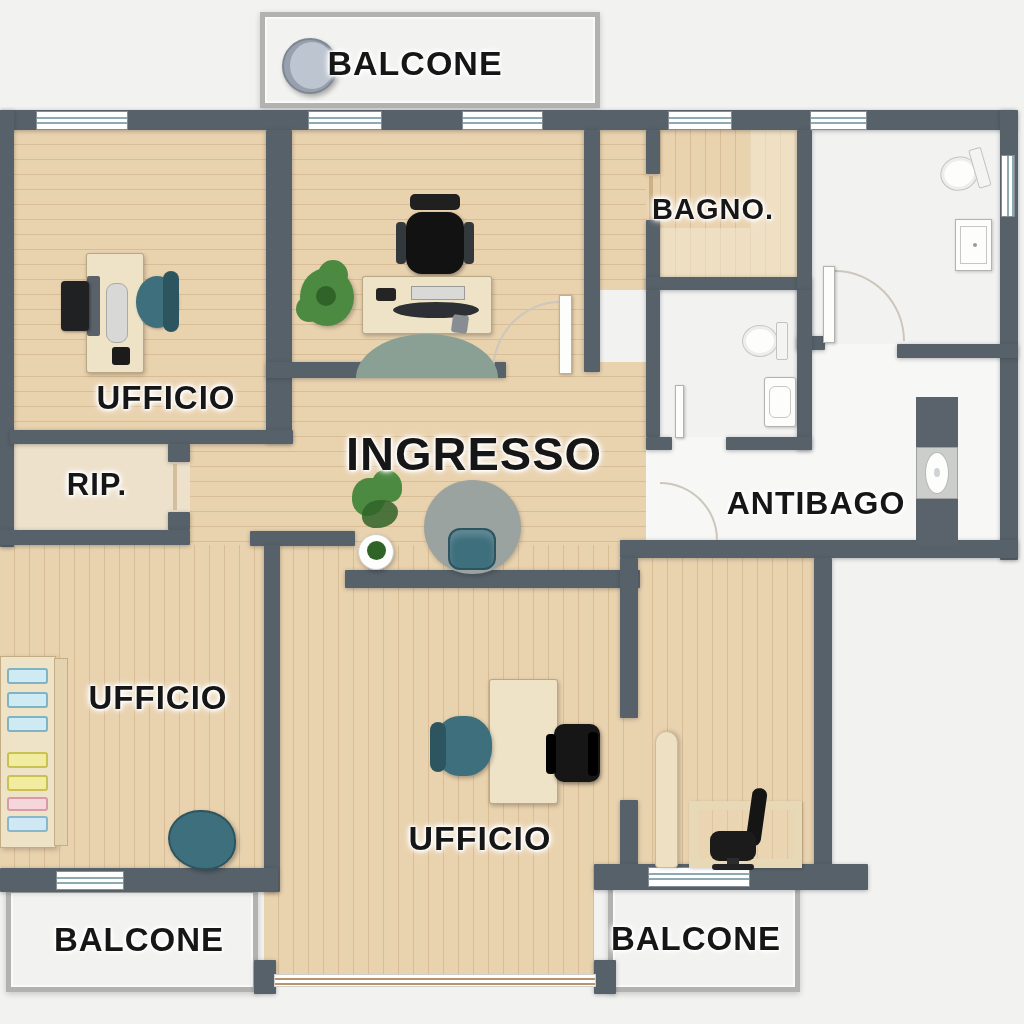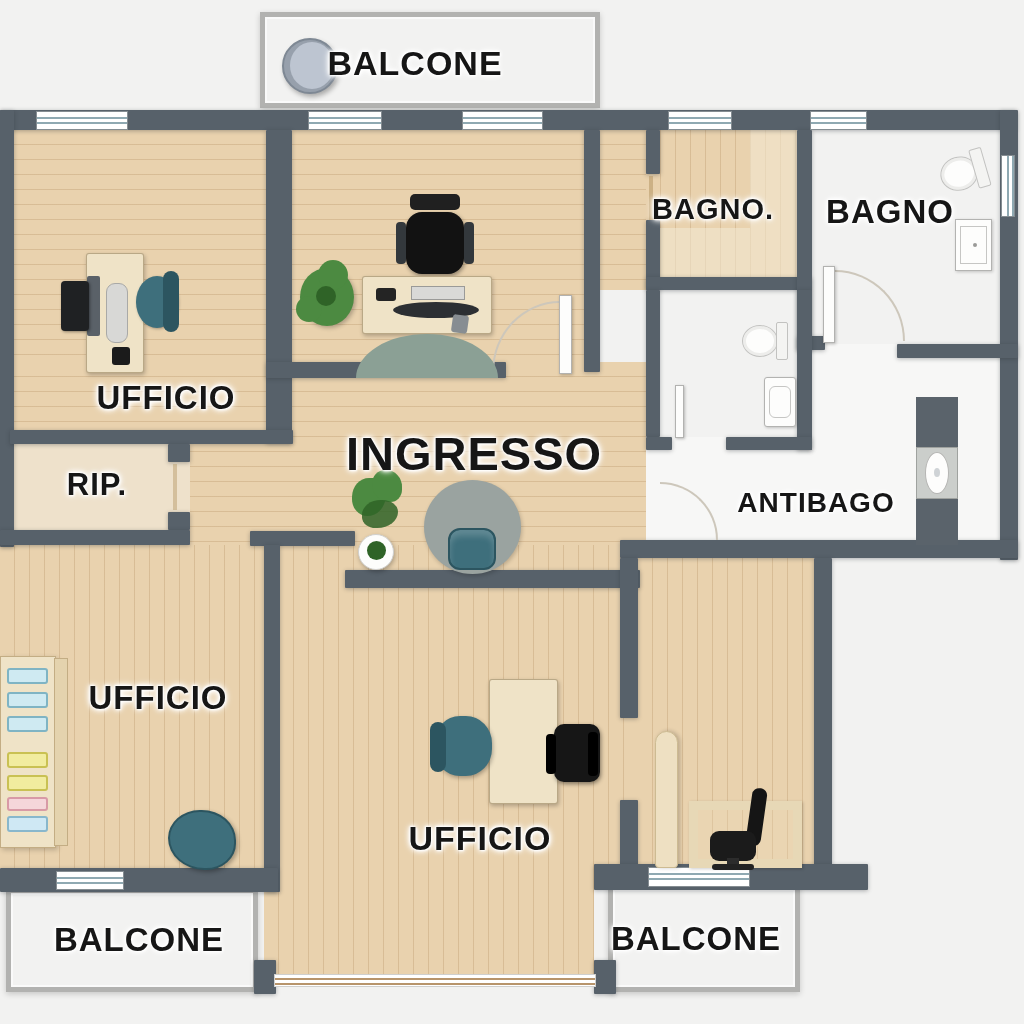--- a/index.html
+++ b/index.html
@@ -185,22 +185,21 @@
   <div style="left:655px;top:731px;width:23px;height:137px;background:#eee0c2;border:1px solid #cdbb92;border-radius:12px 12px 4px 4px;box-shadow:2px 0 4px rgba(0,0,0,.2);"></div>
   <div style="left:689px;top:801px;width:113px;height:67px;border:9px solid #e7d8b6;background:rgba(238,224,192,.25);box-shadow:1px 1px 3px rgba(0,0,0,.2);"></div>
   <div style="left:749px;top:788px;width:15px;height:58px;background:#151515;border-radius:7px;transform:rotate(8deg);"></div>
   <div style="left:710px;top:831px;width:46px;height:30px;background:#1b1b1b;border-radius:9px;"></div>
   <div style="left:727px;top:858px;width:12px;height:12px;background:#2c2c2c;"></div>
   <div style="left:712px;top:864px;width:42px;height:6px;background:#222;border-radius:3px;"></div>
 
   <div class="room-label" style="left:415px;top:63px;font-size:34px;">BALCONE</div>
   <div class="room-label" style="left:166px;top:398px;font-size:33px;">UFFICIO</div>
   <div class="room-label" style="left:713px;top:209px;font-size:29px;">BAGNO.</div>
-  <div class="room-label" style="left:890px;top:212px;font-size:33px;">BAGNO</div>
   <div class="room-label" style="left:87px;top:485px;font-size:31px;padding-left:20px;">RIP.</div>
   <div class="room-label" style="left:474px;top:453px;font-size:47px;">INGRESSO</div>
-  <div class="room-label" style="left:816px;top:503px;font-size:28px;">ANTIBAGO</div>
+  <div class="room-label" style="left:816px;top:503px;font-size:32px;">ANTIBAGO</div>
   <div class="room-label" style="left:158px;top:698px;font-size:33px;">UFFICIO</div>
   <div class="room-label" style="left:480px;top:838px;font-size:34px;">UFFICIO</div>
   <div class="room-label" style="left:139px;top:940px;font-size:33px;">BALCONE</div>
   <div class="room-label" style="left:696px;top:939px;font-size:33px;">BALCONE</div>
 
 </div>
 
 </body></html>

